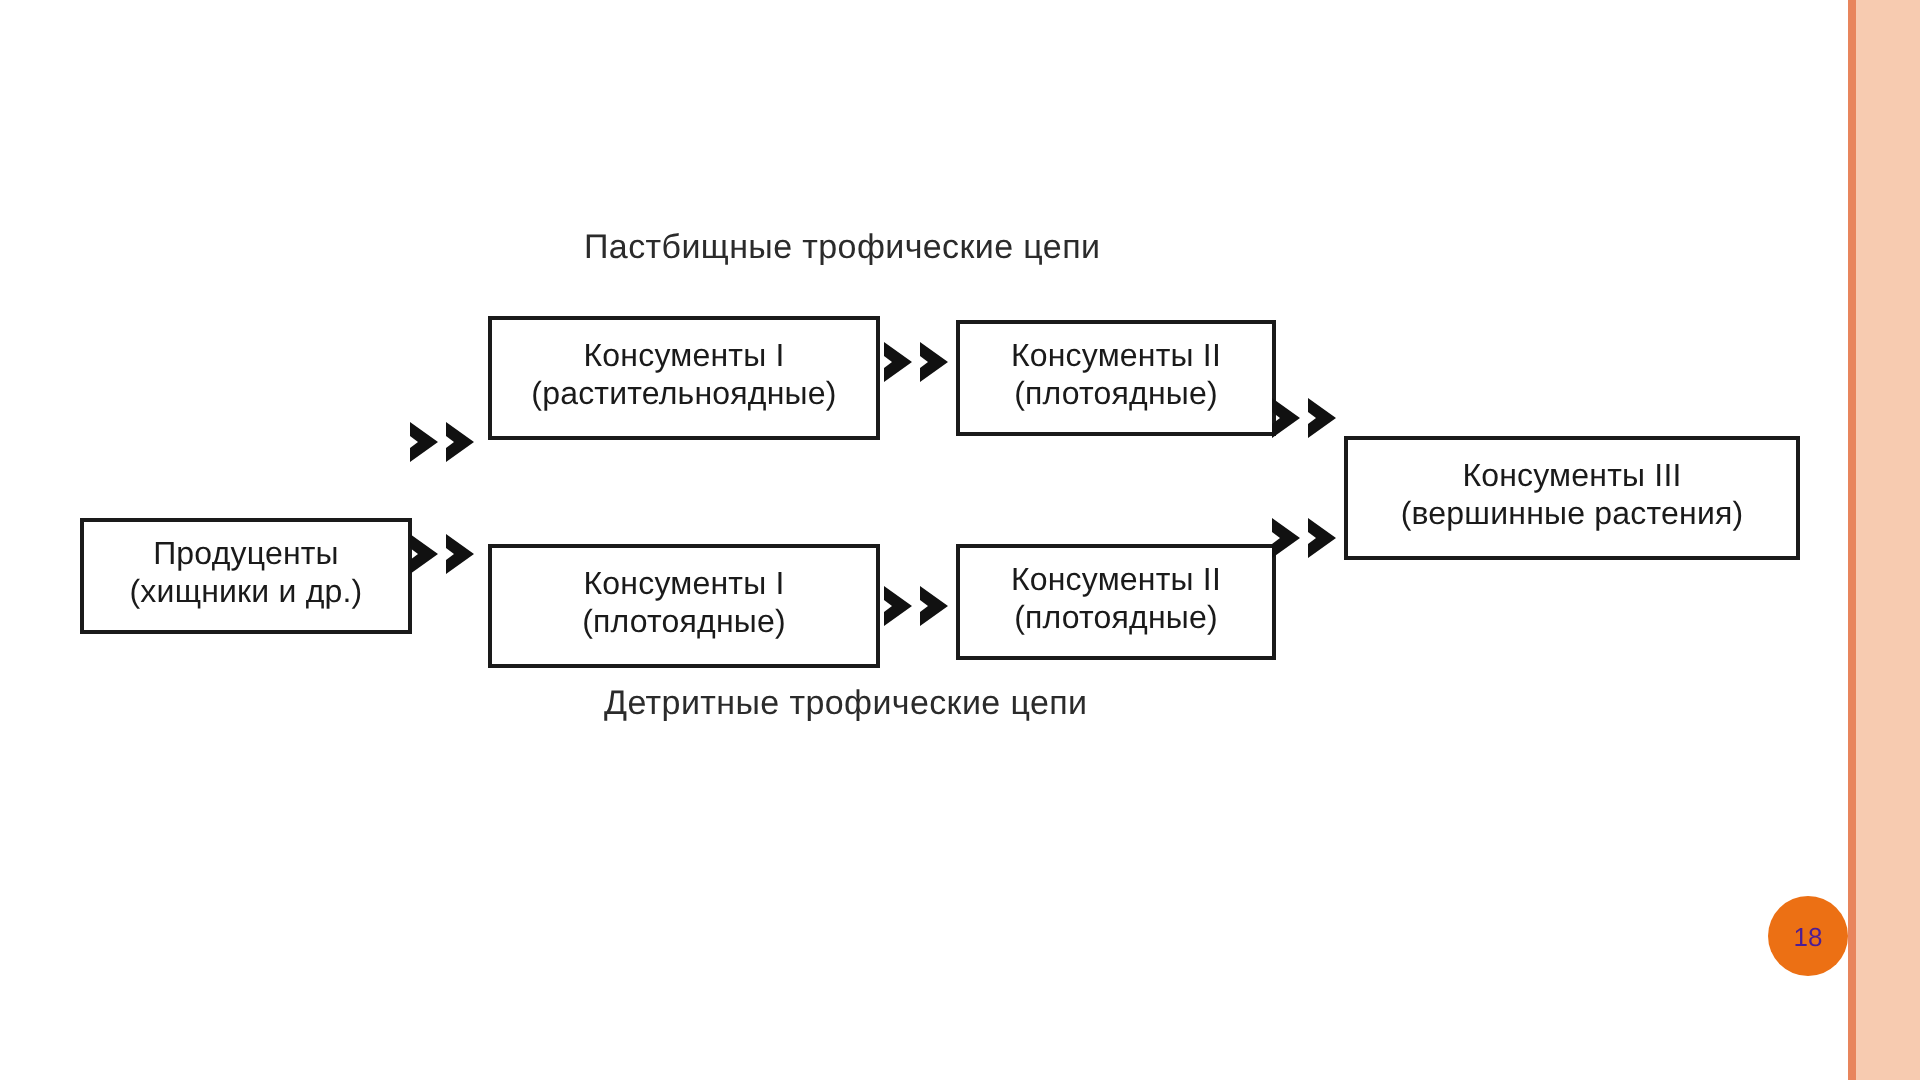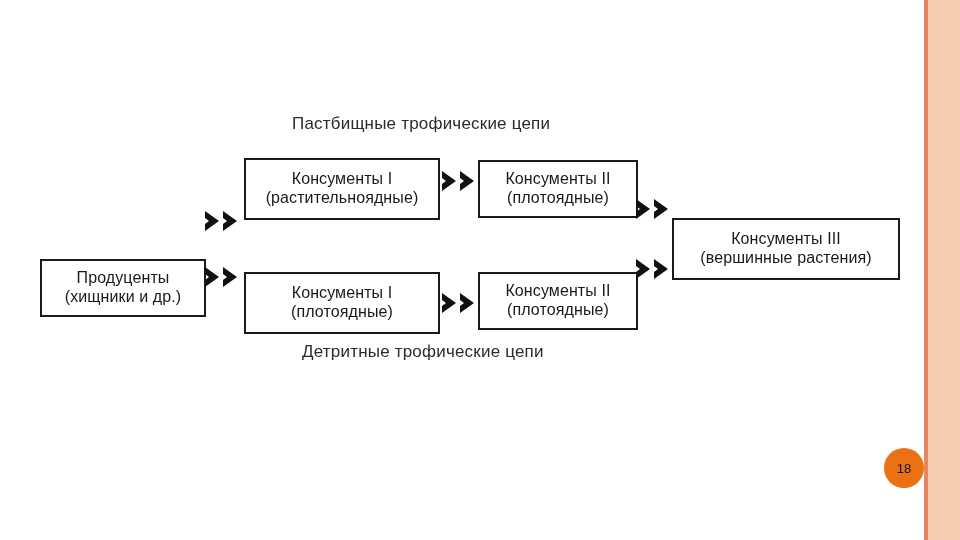--- a/index.html
+++ b/index.html
@@ -37,21 +37,21 @@
     background: #e8855c;
   }
   .page-badge {
     position: absolute;
     right: 36px;
     bottom: 52px;
     width: 40px;
     height: 40px;
     border-radius: 50%;
     background: #ec7014;
-    color: #0f172a;
+    color: #4c1d95;
     font-size: 13px;
     display: flex;
     align-items: center;
     justify-content: center;
   }
 
   
   #diagram {
     position: absolute;
     left: 0;

